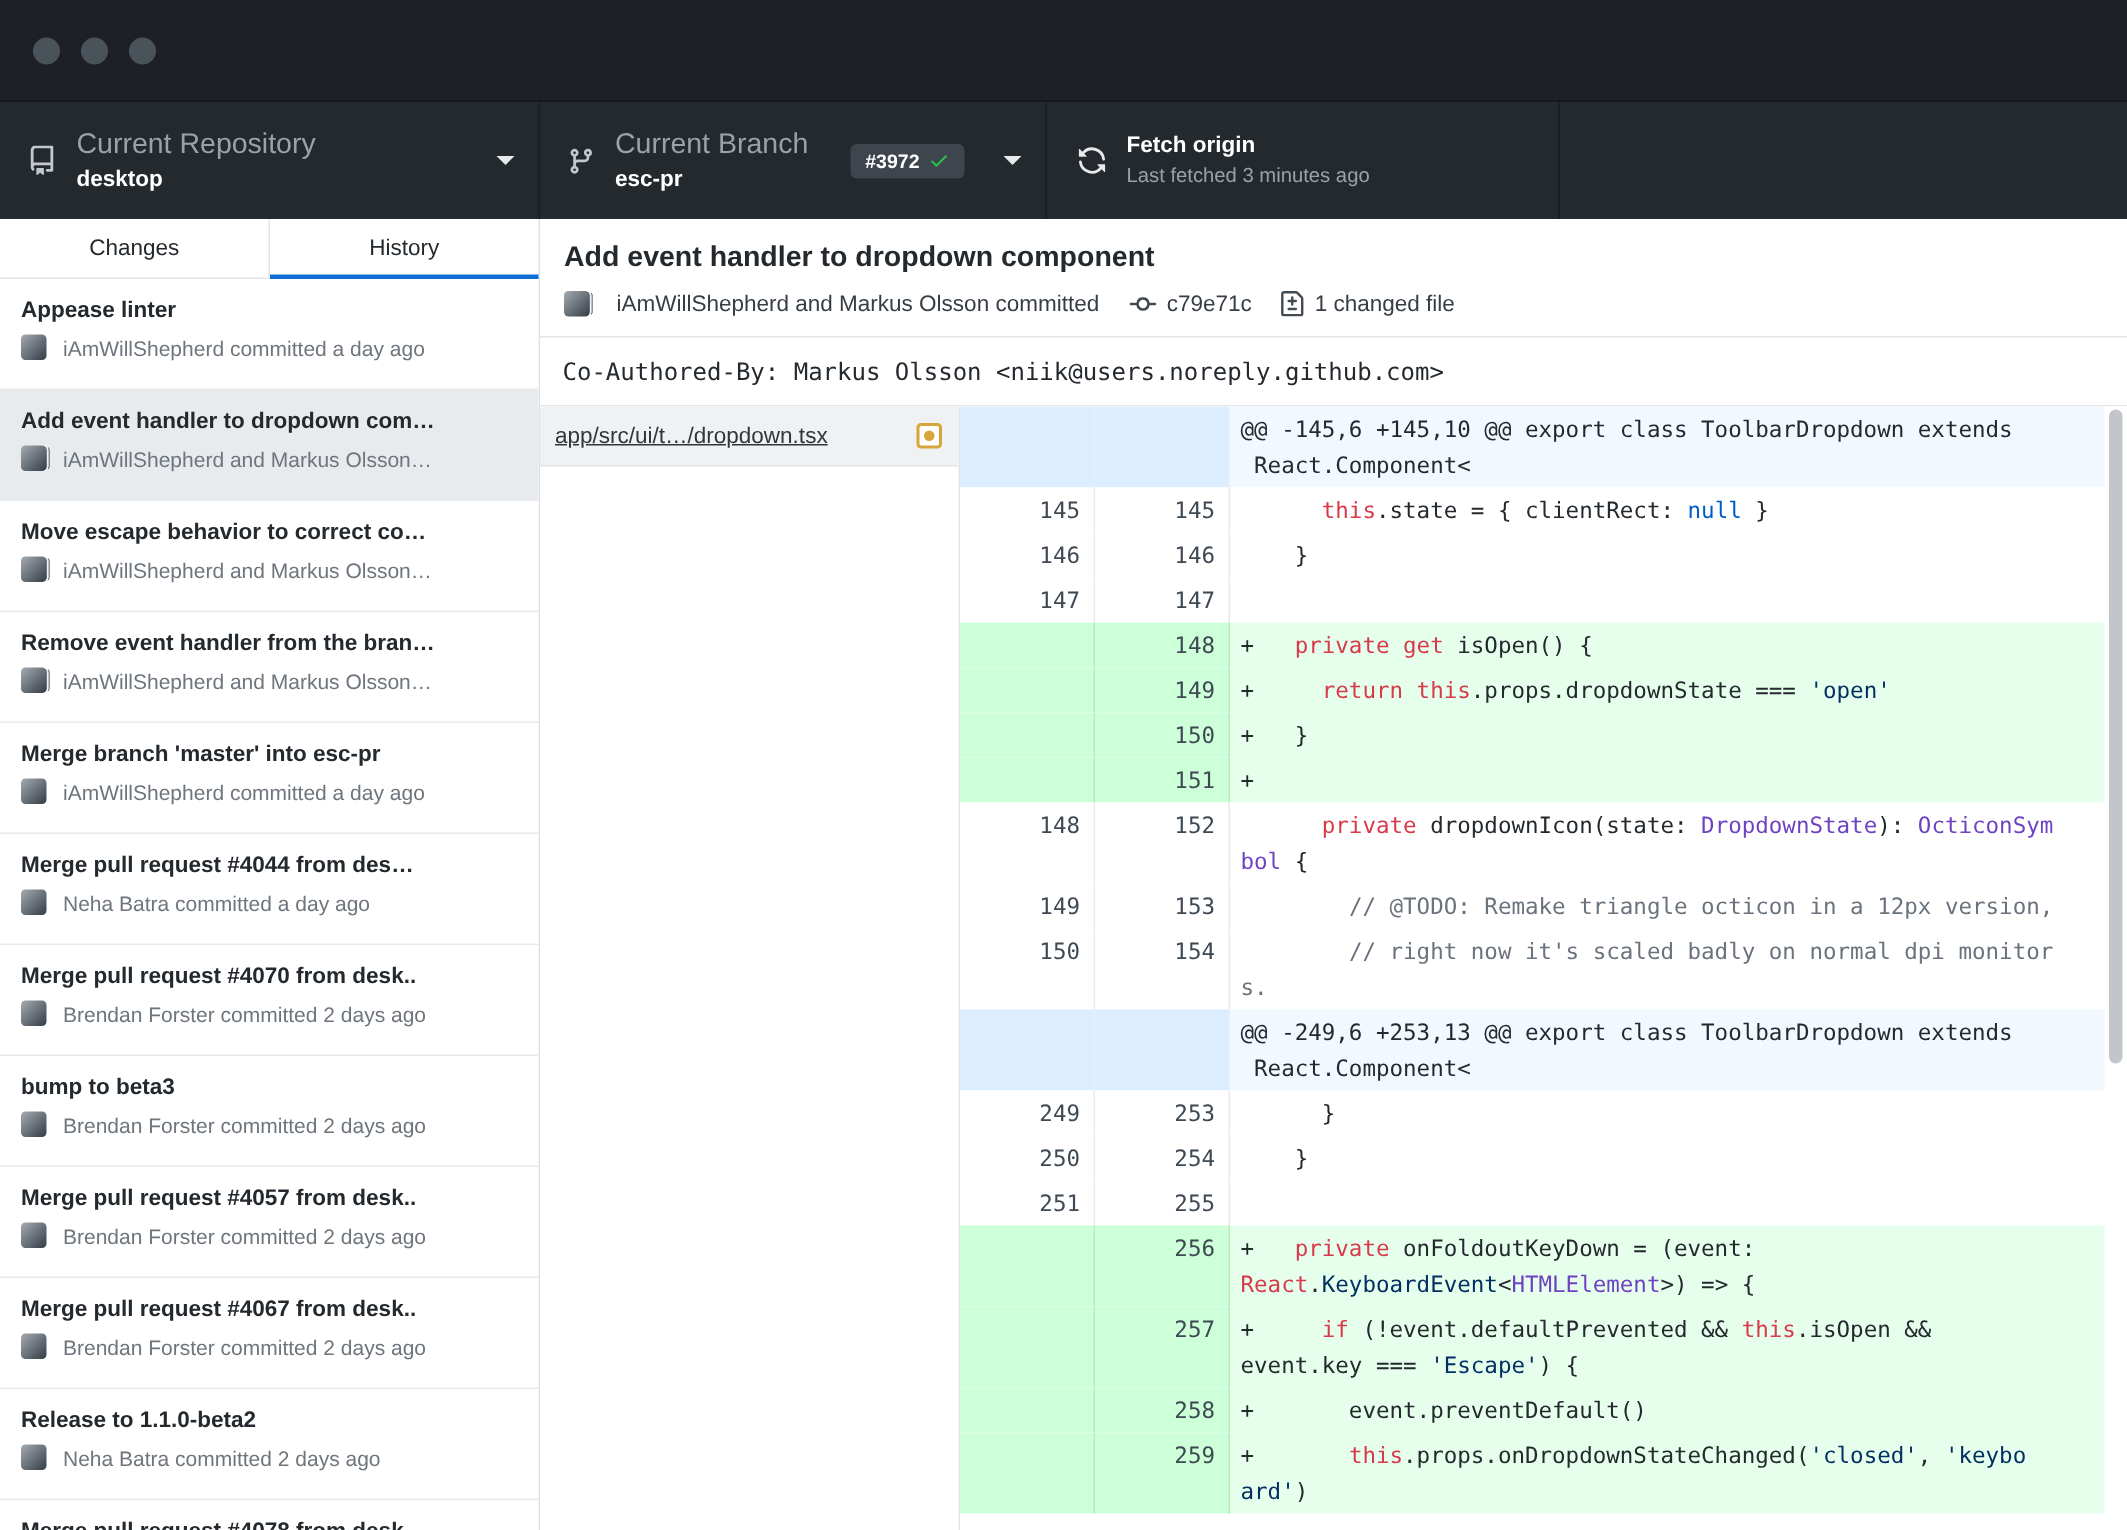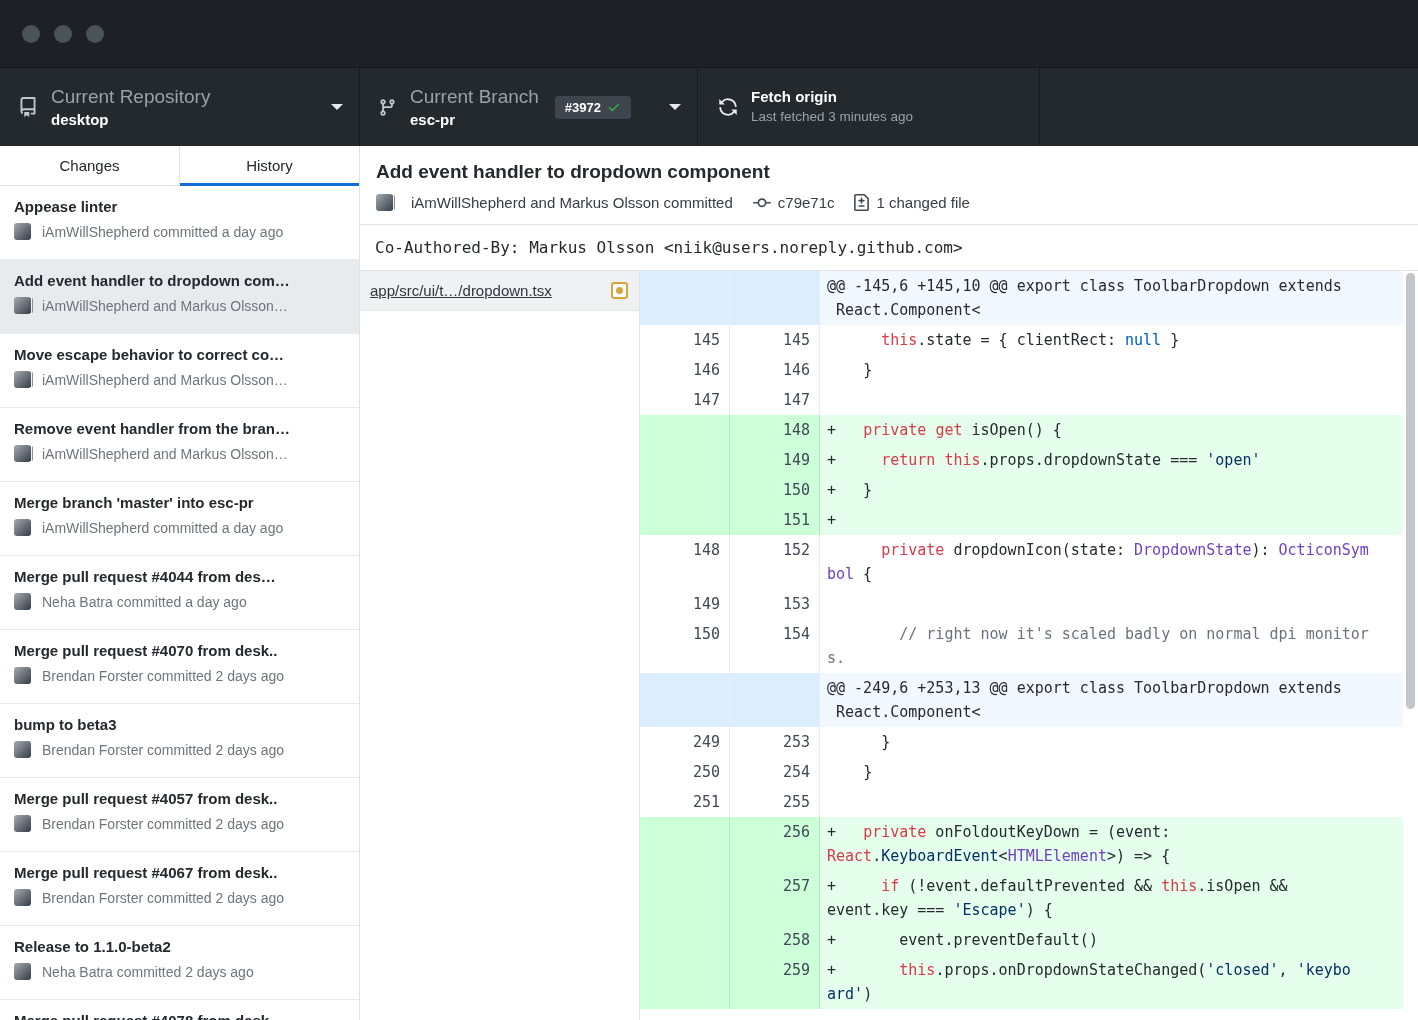--- a/index.html
+++ b/index.html
@@ -21,21 +21,21 @@
   .tool-filler { flex:1; }
   .tool-icon { flex:none; margin-right:13px; display:flex; }
   .tool-text { display:flex; flex-direction:column; line-height:1.25; min-width:0; }
   .tool-label { font-size:19px; color:#9ba1a7; }
   .tool-value { font-size:15px; font-weight:bold; color:#fff; margin-top:2px; }
   .tool-title { font-size:15px; font-weight:bold; color:#fff; }
   .tool-sub { font-size:13.5px; color:#9ba1a7; margin-top:2px; }
   .caret { width:0; height:0; border-left:6px solid transparent; border-right:6px solid transparent;
     border-top:6px solid #e7eaed; margin-left:auto; flex:none; }
   .pr-badge { background:#3e454c; border-radius:4px; padding:4px 10px; font-size:13px;
-    font-weight:bold; color:#fff; display:flex; align-items:center; gap:6px; margin-left:16px; flex:none; }
+    font-weight:bold; color:#fff; display:flex; align-items:center; gap:6px; margin-left:28px; flex:none; }
 
   
   .content { display:flex; height:874px; }
   .left-panel { width:360px; flex:none; border-right:1px solid #dfe2e5; display:flex;
     flex-direction:column; background:#fff; }
   .right-panel { flex:1; min-width:0; display:flex; flex-direction:column; background:#fff; }
 
   
   .tabbar { height:40px; flex:none; display:flex; border-bottom:1px solid #e1e4e8; }
   .tab { flex:1; display:flex; align-items:center; justify-content:center; font-size:15px;
@@ -365,21 +365,21 @@
           </div>
           <div class="drow ctx">
             <div class="gut old">148</div>
             <div class="gut new">152</div>
             <div class="code"><span class="t-d">      </span><span class="t-r">private</span><span class="t-d"> dropdownIcon(state: </span><span class="t-p">DropdownState</span><span class="t-d">): </span><span class="t-p">OcticonSym
 bol</span><span class="t-d"> {</span></div>
           </div>
           <div class="drow ctx">
             <div class="gut old">149</div>
             <div class="gut new">153</div>
-            <div class="code"><span class="t-d">        </span></div>
+            <div class="code"><span class="t-d">        </span><span class="t-c">// @TODO: Remake triangle octicon in a 12px version,</span></div>
           </div>
           <div class="drow ctx">
             <div class="gut old">150</div>
             <div class="gut new">154</div>
             <div class="code"><span class="t-d">        </span><span class="t-c">// right now it's scaled badly on normal dpi monitor
 s.</span></div>
           </div>
           <div class="drow hunk">
             <div class="gut old"></div>
             <div class="gut new"></div>

